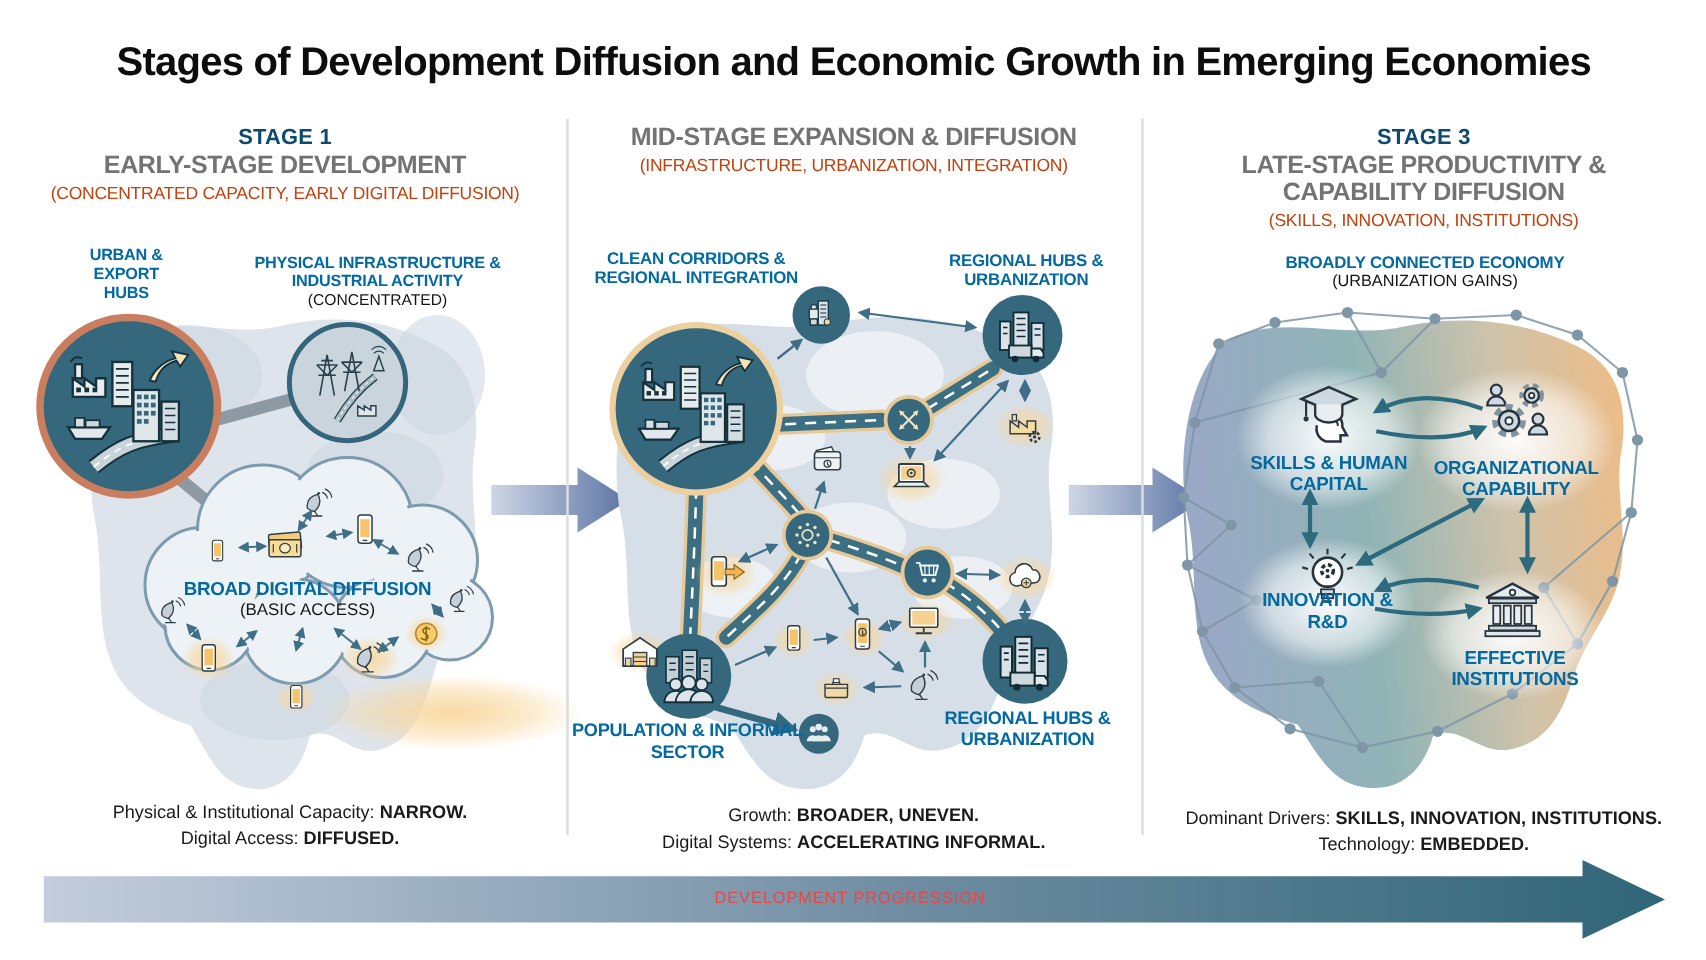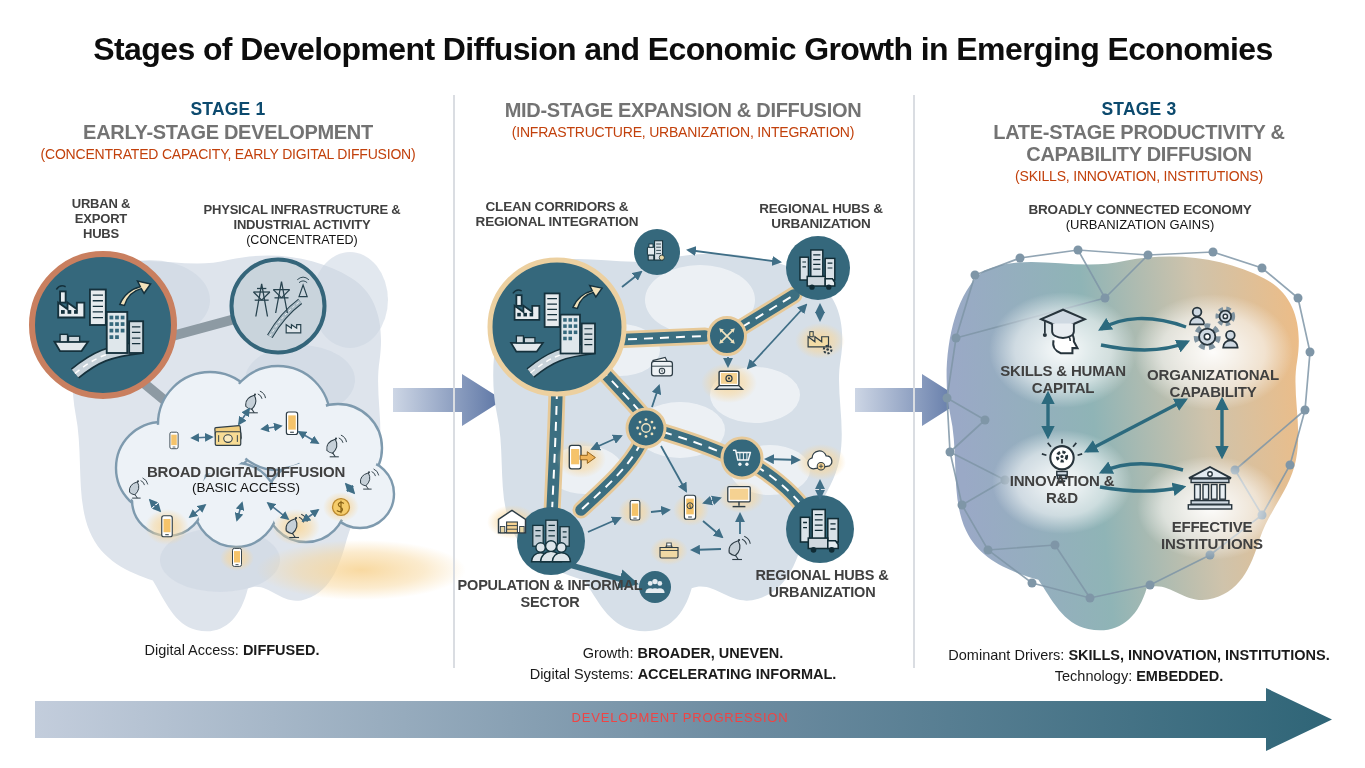--- a/index.html
+++ b/index.html
@@ -4,21 +4,21 @@
 <style>
   html,body{margin:0;padding:0;background:#fff}
   .canvas{position:relative;width:1365px;height:768px;background:#ffffff;overflow:hidden;
           font-family:"Liberation Sans",sans-serif;color:#141414}
   .abs{position:absolute}
   .ctr{transform:translateX(-50%);text-align:center}
   .title{font-size:32px;font-weight:700;letter-spacing:-0.6px;color:#0d0d0d;white-space:nowrap}
   .stage-tag{font-size:17.5px;font-weight:700;color:#0c4a6e;letter-spacing:.2px;margin-bottom:1px}
   .stage-name{font-size:20px;font-weight:700;color:#737373;letter-spacing:-0.3px;line-height:1.1}
   .stage-sub{font-size:14px;color:#c2410c;letter-spacing:-0.2px;margin-top:3px}
-  .lbl{font-weight:700;color:#404040;line-height:1.14;letter-spacing:-0.2px}
+  .lbl{font-weight:700;color:#0369a1;line-height:1.14;letter-spacing:-0.2px}
   .sub{font-weight:400}
   .footer{font-size:14.5px;color:#1a1a1a;line-height:1.45;white-space:nowrap}
   .footer b{font-weight:700}
   .divider{width:2px;background:#dadde2}
   .art{position:absolute;left:0;top:0}
   .prog-label{font-size:13px;font-weight:400;color:#ef4444;letter-spacing:.8px;white-space:nowrap}
 </style>
 </head>
 <body>
 
@@ -641,20 +641,21 @@
   <div class="abs ctr" style="left:1140px;top:202px;width:280px">
     <div class="lbl" style="font-size:13.5px">BROADLY CONNECTED ECONOMY</div>
     <div class="sub" style="font-size:13px">(URBANIZATION GAINS)</div>
   </div>
   <div class="abs ctr lbl" style="left:1063px;top:362px;width:160px;font-size:15px">SKILLS &amp; HUMAN CAPITAL</div>
   <div class="abs ctr lbl" style="left:1213px;top:366px;width:180px;font-size:15px">ORGANIZATIONAL CAPABILITY</div>
   <div class="abs ctr lbl" style="left:1062px;top:472px;width:120px;font-size:15px">INNOVATION &amp; R&amp;D</div>
   <div class="abs ctr lbl" style="left:1212px;top:518px;width:140px;font-size:15px">EFFECTIVE INSTITUTIONS</div>
 
   <div class="abs ctr footer" style="left:232px;top:640px">
+    <div><span>Physical &amp; Institutional Capacity: </span><b>NARROW.</b></div>
     <div><span>Digital Access: </span><b>DIFFUSED.</b></div>
   </div>
   <div class="abs ctr footer" style="left:683px;top:643px">
     <div><span>Growth: </span><b>BROADER, UNEVEN.</b></div>
     <div><span>Digital Systems: </span><b>ACCELERATING INFORMAL.</b></div>
   </div>
   <div class="abs ctr footer" style="left:1139px;top:645px">
     <div><span>Dominant Drivers: </span><b>SKILLS, INNOVATION, INSTITUTIONS.</b></div>
     <div><span>Technology: </span><b>EMBEDDED.</b></div>
   </div>

